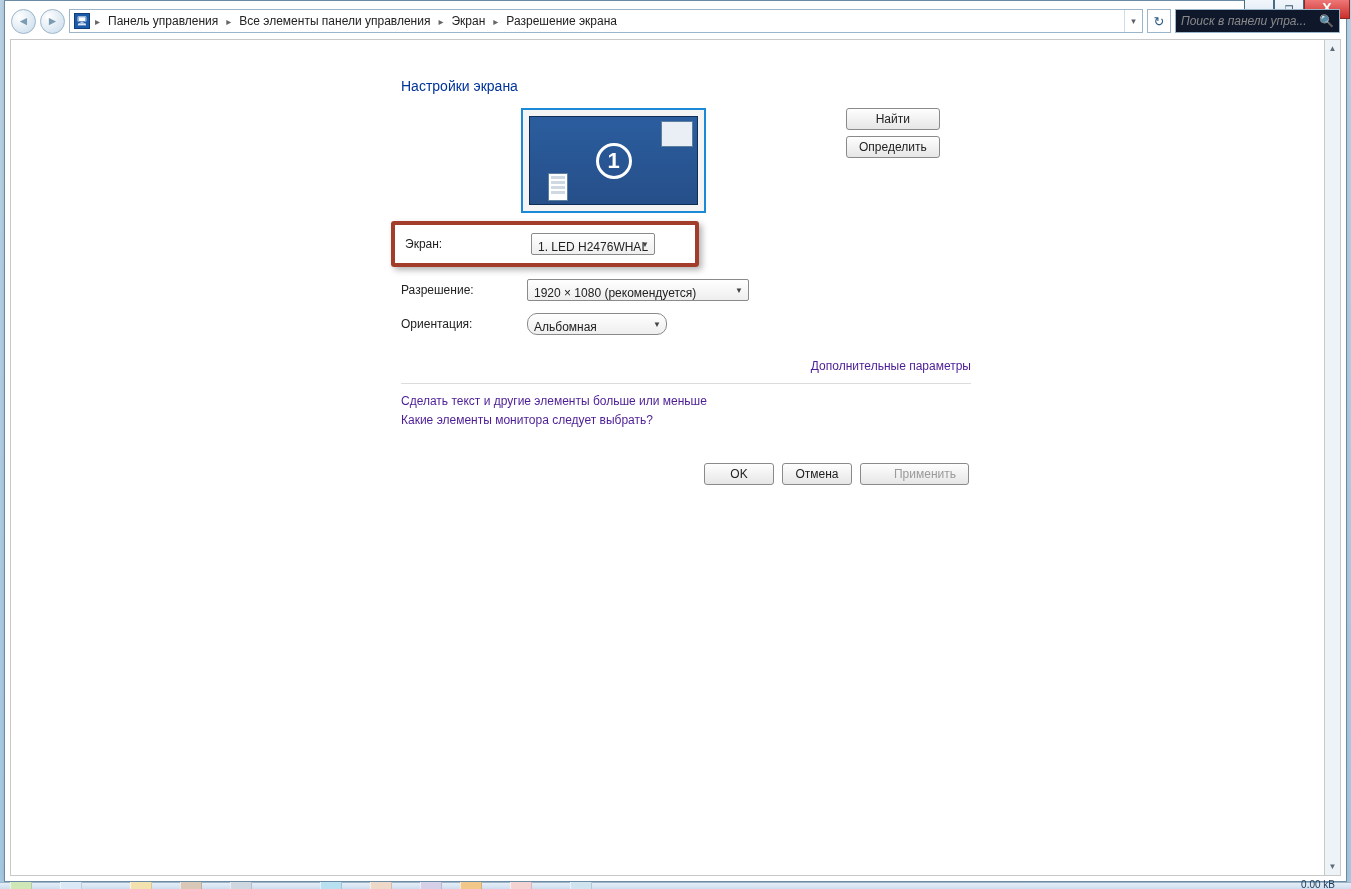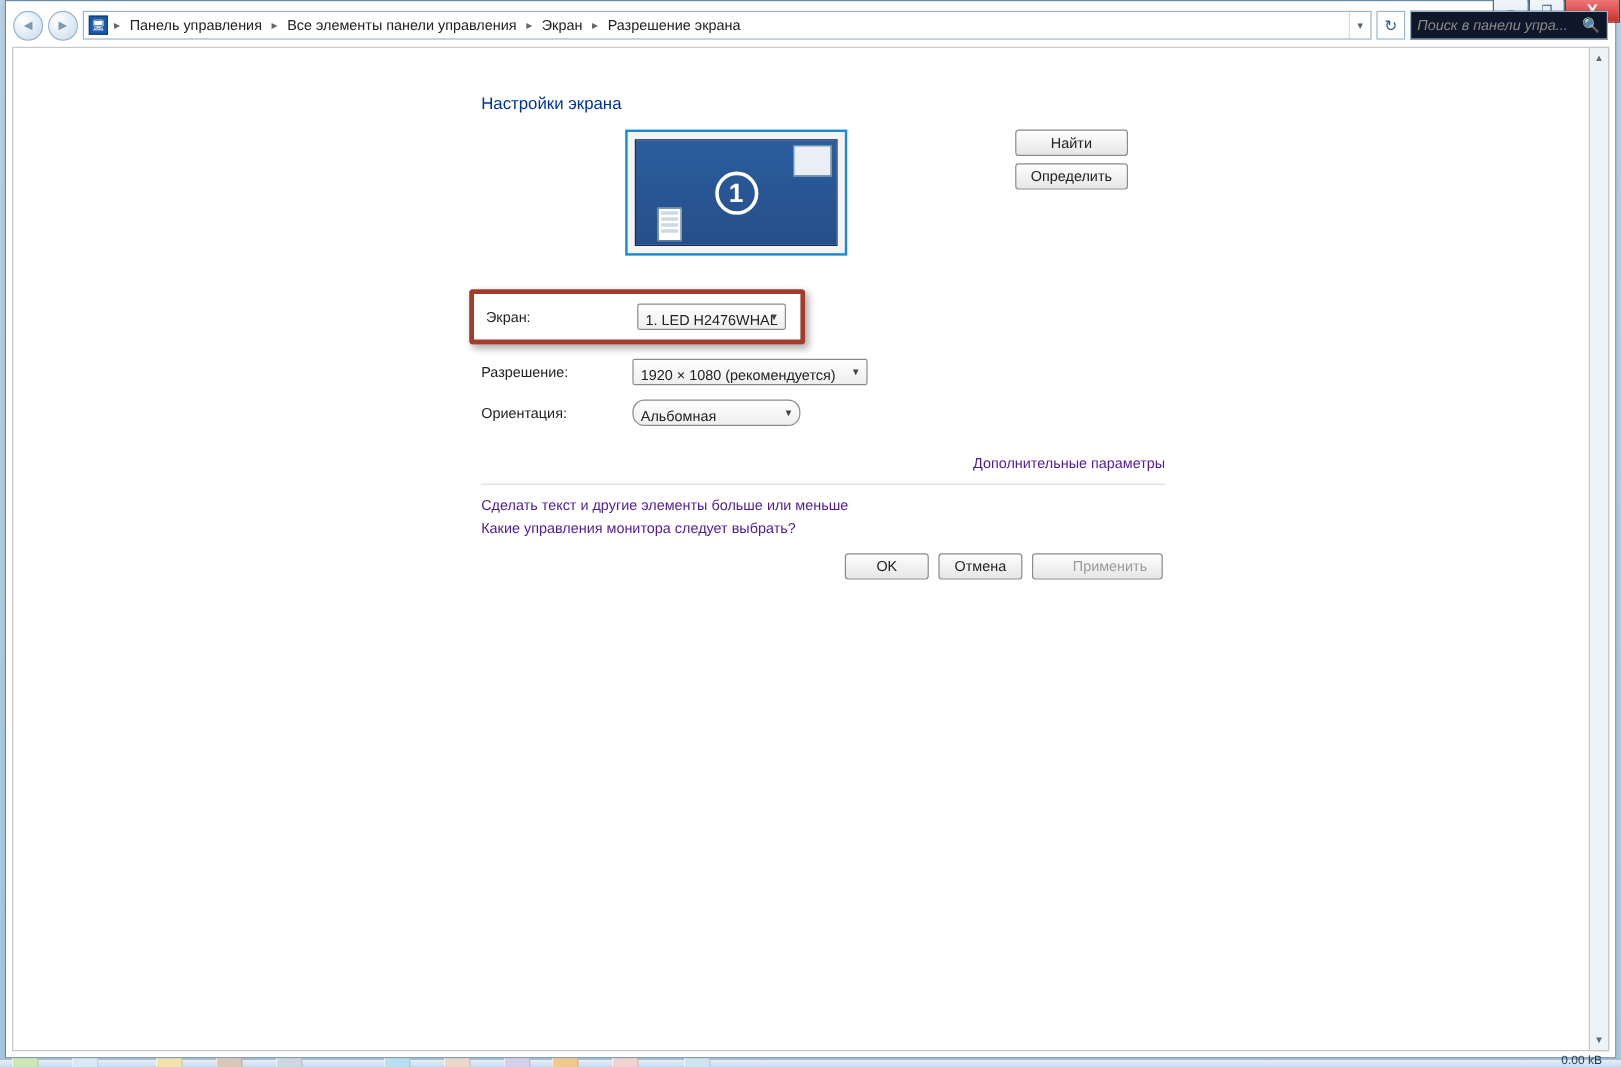--- a/index.html
+++ b/index.html
@@ -261,23 +261,23 @@
     display: flex;
     align-items: center;
     justify-content: center;
     padding: 0 12px;
     color: #222;
     cursor: default;
   }
   .btn.disabled { color: #9a9a9a; padding-left: 33px; }
   
   .hl-row {
-    margin-top: 28px;
+    margin-top: 8px;
     margin-left: -10px;
-    width: 280px;
+    width: 308px;
     padding: 8px 10px 8px 10px;
     border: 4px solid #a23c2b;
     border-radius: 3px;
     box-shadow: 3px 3px 6px rgba(0,0,0,.3);
     display: flex;
     align-items: center;
   }
   .form-row {
     display: flex;
     align-items: center;
@@ -300,38 +300,38 @@
   }
   .combo .caret {
     position: absolute;
     right: 5px;
     top: 50%;
     transform: translateY(-50%);
     font-size: 8px;
     color: #444;
   }
   .combo.sm { width: 124px; }
-  .combo.md { width: 196px; }
+  .combo.md { width: 222px; }
   .combo.ori { width: 140px; border-radius: 10px; }
   .link {
     color: #4c1d95;
     cursor: pointer;
   }
   .link-row-right {
     text-align: right;
     margin-top: 24px;
   }
   hr.sep-line {
     border: none;
     border-top: 1px solid #dcdcdc;
     margin: 10px 0 10px 0;
   }
   .help-links {
     margin-top: 8px;
-    margin-bottom: 14px;
+    margin-bottom: 36px;
   }
   .help-links div { margin: 5px 0; }
   .footer-buttons {
     display: flex;
     gap: 8px;
     justify-content: flex-end;
     width: 958px;
     margin-top: 14px;
     margin-left: 0;
   }
@@ -449,21 +449,21 @@
       </div>
 
       <div class="link-row-right">
         <span class="link">Дополнительные параметры</span>
       </div>
 
       <hr class="sep-line">
 
       <div class="help-links">
         <div><span class="link">Сделать текст и другие элементы больше или меньше</span></div>
-        <div><span class="link">Какие управления монитора следует выбрать?</span></div>
+        <div><span class="link">Какие элементы монитора следует выбрать?</span></div>
       </div>
 
       <div class="footer-buttons" style="margin-left:-390px;">
         <div class="btn" style="min-width:70px">OK</div>
         <div class="btn" style="min-width:70px">Отмена</div>
         <div class="btn disabled" style="min-width:86px">Применить</div>
       </div>
 
     </div>
   </div>

